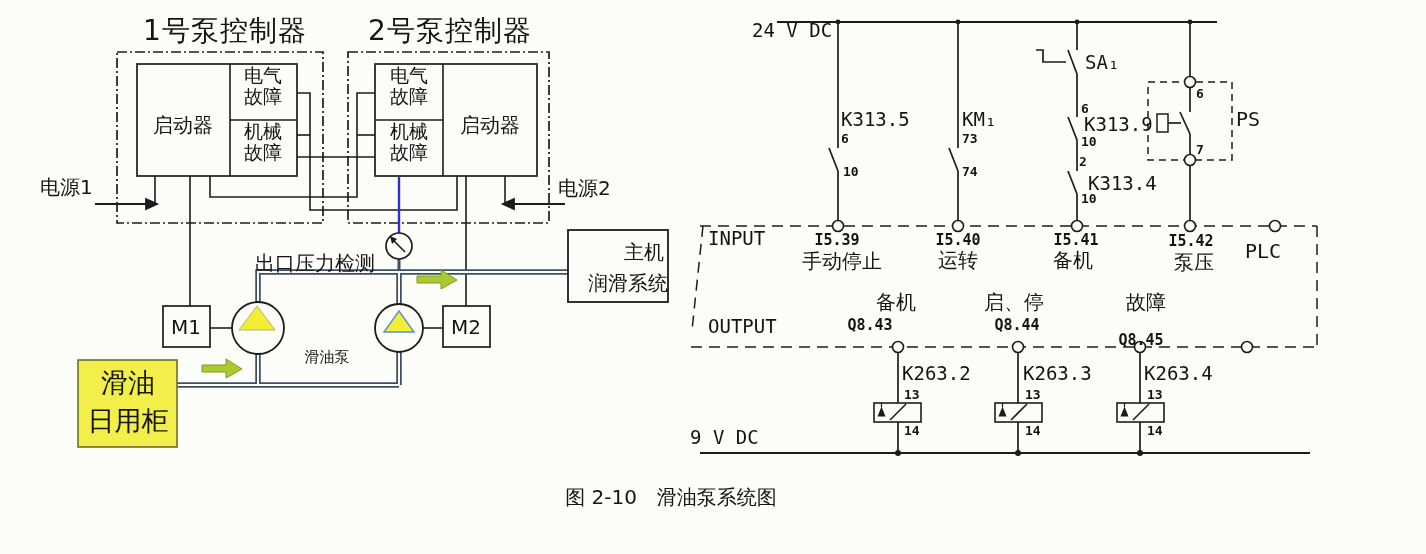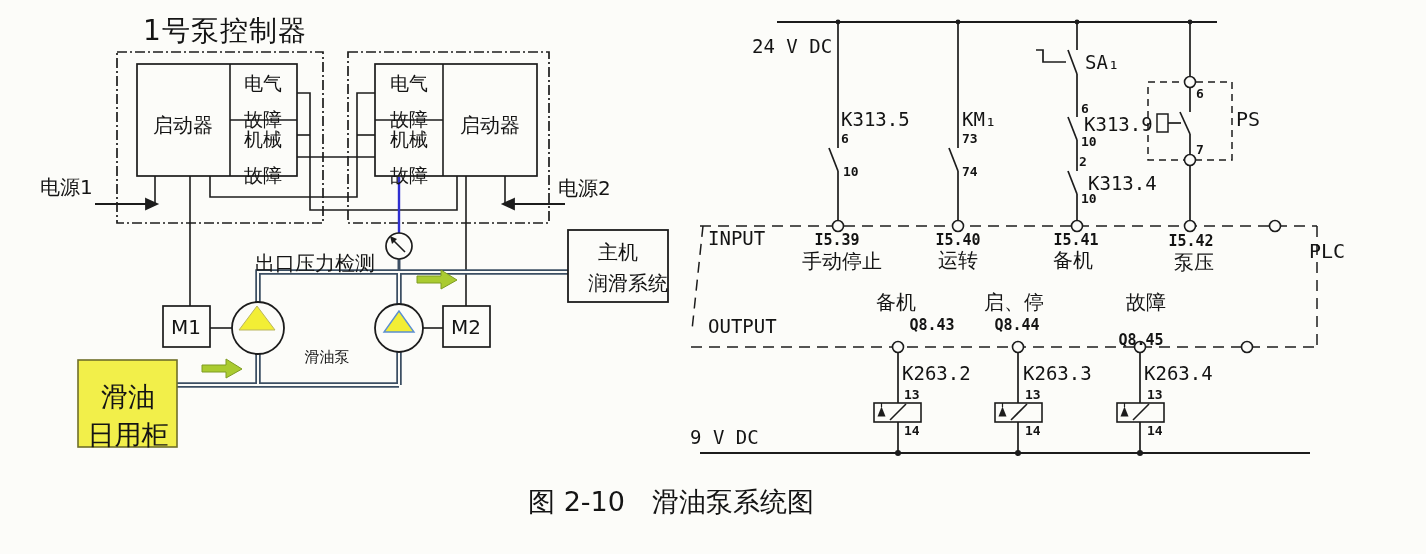--- a/index.html
+++ b/index.html
@@ -4,29 +4,29 @@
 <style>
   html,body{margin:0;padding:0;background:#ffffff;}
   .stage{position:relative;width:1426px;height:554px;background:#fcfcf9;overflow:hidden;
          font-family:"DejaVu Sans",sans-serif;color:#141414;border-right:2px solid #b8b8b4;}
   .stage svg{position:absolute;left:0;top:0;}
   .lbl{position:absolute;white-space:nowrap;line-height:1.15;}
   .c{transform:translateX(-50%);}
   .mono{font-family:"DejaVu Sans Mono","Liberation Mono",monospace;}
   .b{font-weight:normal;}
   .f28{font-size:28px;letter-spacing:1px;}
-  .f27{font-size:27px;margin-top:14px;}
-  .f25{font-size:27px;}
+  .f27{font-size:27px;}
+  .f25{font-size:20px;}
   .f23{font-size:15px;}
   .f20{font-size:20px;}
   .f19{font-size:19px;}
   .f17{font-size:20px;}
   .f15{font-size:15px;font-weight:bold;}
   .f13{font-size:13px;font-weight:bold;}
-  .wrap2{width:44px;word-break:break-all;text-align:center;line-height:36px;
+  .wrap2{width:44px;word-break:break-all;text-align:center;line-height:21px;
          transform:translateX(-50%);white-space:normal;}
 </style>
 </head>
 <body>
 
 <div class="stage">
 
   <svg width="1426" height="554" viewBox="0 0 1426 554">
 
     <g fill="none" stroke="#1c1c1c" stroke-width="1.7" stroke-dasharray="10 3 2 3">
@@ -181,38 +181,39 @@
         <circle cx="1018" cy="453" r="3"></circle>
         <circle cx="1140" cy="453" r="3"></circle>
       <circle cx="838" cy="22" r="2.4"></circle>
         <circle cx="958" cy="22" r="2.4"></circle>
       <circle cx="1077" cy="22" r="2.4"></circle>
         <circle cx="1190" cy="22" r="2.4"></circle>
     </g>
   </svg>
 
   <div class="lbl f28 c" style="left:225px;top:15px">1号泵控制器</div>
+  <div class="lbl f28 c" style="left:450px;top:15px">2号泵控制器</div>
   <div class="lbl f20 c" style="left:183px;top:114px">启动器</div>
   <div class="lbl f19 wrap2" style="left:263px;top:65px">电气故障</div>
   <div class="lbl f19 wrap2" style="left:263px;top:121px">机械故障</div>
   <div class="lbl f19 wrap2" style="left:409px;top:65px">电气故障</div>
   <div class="lbl f19 wrap2" style="left:409px;top:121px">机械故障</div>
   <div class="lbl f20 c" style="left:490px;top:114px">启动器</div>
   <div class="lbl f20 b" style="left:40px;top:176px">电源1</div>
   <div class="lbl f20 b" style="left:558px;top:177px">电源2</div>
   <div class="lbl f20 c" style="left:186px;top:316px">M1</div>
   <div class="lbl f20 c" style="left:466px;top:316px">M2</div>
   <div class="lbl f17 c" style="left:315px;top:252px">出口压力检测</div>
   <div class="lbl f23 c" style="left:327px;top:349px">滑油泵</div>
   <div class="lbl f27 c" style="left:128px;top:367px">滑油</div>
   <div class="lbl f27 c" style="left:128px;top:405px">日用柜</div>
-  <div class="lbl f20 c" style="left:618px;top:241px">主机</div>
+  <div class="lbl f20 c" style="left:644px;top:241px">主机</div>
   <div class="lbl f20 c" style="left:628px;top:272px">润滑系统</div>
 
-  <div class="lbl mono f19" style="left:752px;top:36px">24 V DC</div>
+  <div class="lbl mono f19" style="left:752px;top:20px">24 V DC</div>
   <div class="lbl mono f19" style="left:690px;top:427px">9 V DC</div>
 
   <div class="lbl mono f19" style="left:841px;top:109px">K313.5</div>
   <div class="lbl mono f13" style="left:841px;top:132px">6</div>
   <div class="lbl mono f13" style="left:843px;top:165px">10</div>
 
   <div class="lbl mono f19" style="left:962px;top:109px">KM₁</div>
   <div class="lbl mono f13" style="left:962px;top:132px">73</div>
   <div class="lbl mono f13" style="left:962px;top:165px">74</div>
 
@@ -223,33 +224,33 @@
   <div class="lbl mono f13" style="left:1079px;top:155px">2</div>
   <div class="lbl mono f19 b" style="left:1088px;top:173px">K313.4</div>
   <div class="lbl mono f13" style="left:1081px;top:192px">10</div>
 
   <div class="lbl mono f13" style="left:1196px;top:87px">6</div>
   <div class="lbl mono f13" style="left:1196px;top:143px">7</div>
   <div class="lbl mono f20" style="left:1236px;top:108px">PS</div>
 
   <div class="lbl mono f19" style="left:708px;top:228px">INPUT</div>
   <div class="lbl mono f19" style="left:708px;top:316px">OUTPUT</div>
-  <div class="lbl mono f20" style="left:1309px;top:240px">PLC</div>
+  <div class="lbl mono f20" style="left:1245px;top:240px">PLC</div>
 
   <div class="lbl mono f15 c" style="left:837px;top:232px">I5.39</div>
   <div class="lbl f20 c" style="left:842px;top:250px">手动停止</div>
   <div class="lbl mono f15 c" style="left:958px;top:232px">I5.40</div>
   <div class="lbl f20 c" style="left:958px;top:249px">运转</div>
   <div class="lbl mono f15 c" style="left:1076px;top:232px">I5.41</div>
   <div class="lbl f20 c" style="left:1073px;top:249px">备机</div>
   <div class="lbl mono f15 c" style="left:1191px;top:233px">I5.42</div>
   <div class="lbl f20 c" style="left:1194px;top:251px">泵压</div>
 
   <div class="lbl f20 c" style="left:896px;top:291px">备机</div>
-  <div class="lbl mono f15 c" style="left:932px;top:317px">Q8.43</div>
+  <div class="lbl mono f15 c" style="left:870px;top:317px">Q8.43</div>
   <div class="lbl f20 c" style="left:1014px;top:291px">启、停</div>
   <div class="lbl mono f15 c" style="left:1017px;top:317px">Q8.44</div>
   <div class="lbl f20 c" style="left:1146px;top:291px">故障</div>
   <div class="lbl mono f15 c" style="left:1141px;top:332px">Q8.45</div>
 
   <div class="lbl mono f19 b" style="left:902px;top:363px">K263.2</div>
   <div class="lbl mono f13" style="left:904px;top:388px">13</div>
   <div class="lbl mono f13" style="left:904px;top:424px">14</div>
   <div class="lbl mono f19 b" style="left:1023px;top:363px">K263.3</div>
   <div class="lbl mono f13" style="left:1025px;top:388px">13</div>

